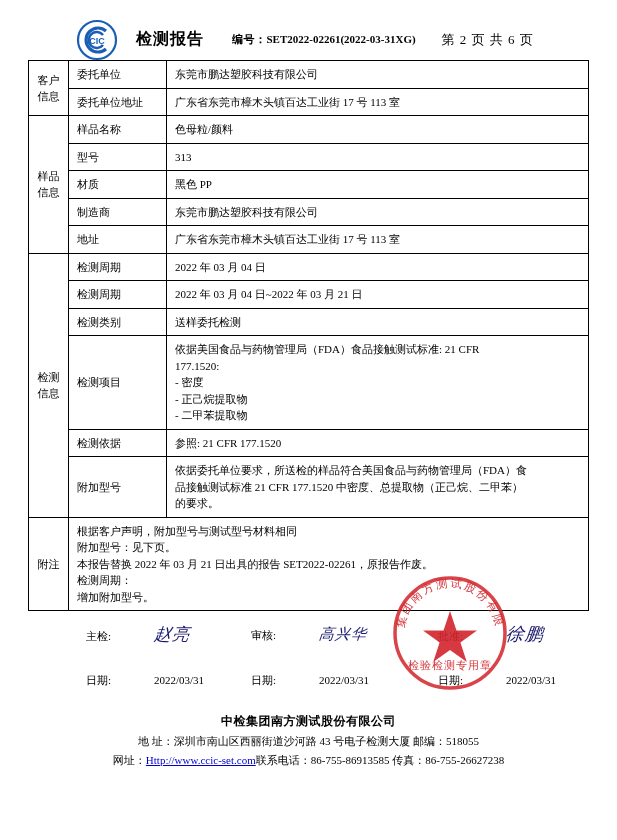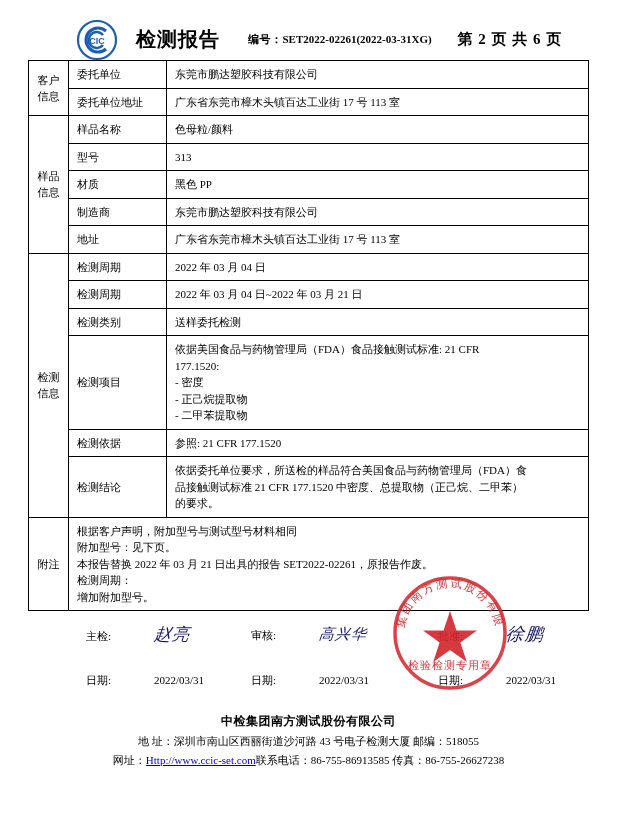--- a/index.html
+++ b/index.html
@@ -35,36 +35,36 @@
   .logo {
     width: 42px;
     height: 42px;
     flex: 0 0 42px;
     margin-left: 48px;
     margin-right: 18px;
     position: relative;
   }
   .logo svg { display: block; }
   .header-title {
-    font-size: 20px;
+    font-size: 16px;
     font-weight: bold;
     letter-spacing: 1px;
     margin-right: 28px;
     white-space: nowrap;
   }
   .header-no {
     font-size: 11px;
     font-weight: bold;
     white-space: nowrap;
     margin-right: 26px;
   }
   .header-no .lbl { font-weight: bold; letter-spacing: 0.5px; }
   .header-page {
-    font-size: 15px;
-    font-weight: bold;
+    font-size: 13px;
+    font-weight: normal;
     white-space: nowrap;
     letter-spacing: 1px;
   }
 
   
   table.main {
     border-collapse: collapse;
     width: 561px;
     table-layout: fixed;
     margin-top: 4px;
@@ -263,21 +263,21 @@
           <span class="indent">- 密度</span>
           <span class="indent">- 正己烷提取物</span>
           <span class="indent">- 二甲苯提取物</span>
         </td>
       </tr>
       <tr>
         <td class="lbl">检测依据</td>
         <td class="val">参照: 21 CFR 177.1520</td>
       </tr>
       <tr>
-        <td class="lbl">检测结论</td>
+        <td class="lbl">附加型号</td>
         <td class="val multi">
           <span class="indent">依据委托单位要求，所送检的样品符合美国食品与药物管理局（FDA）食</span>
           <span class="indent">品接触测试标准 21 CFR 177.1520 中密度、总提取物（正己烷、二甲苯）</span>
           <span class="indent">的要求。</span>
         </td>
       </tr>
 
       <tr>
         <td class="grp">附注</td>
         <td class="notes" colspan="2">

